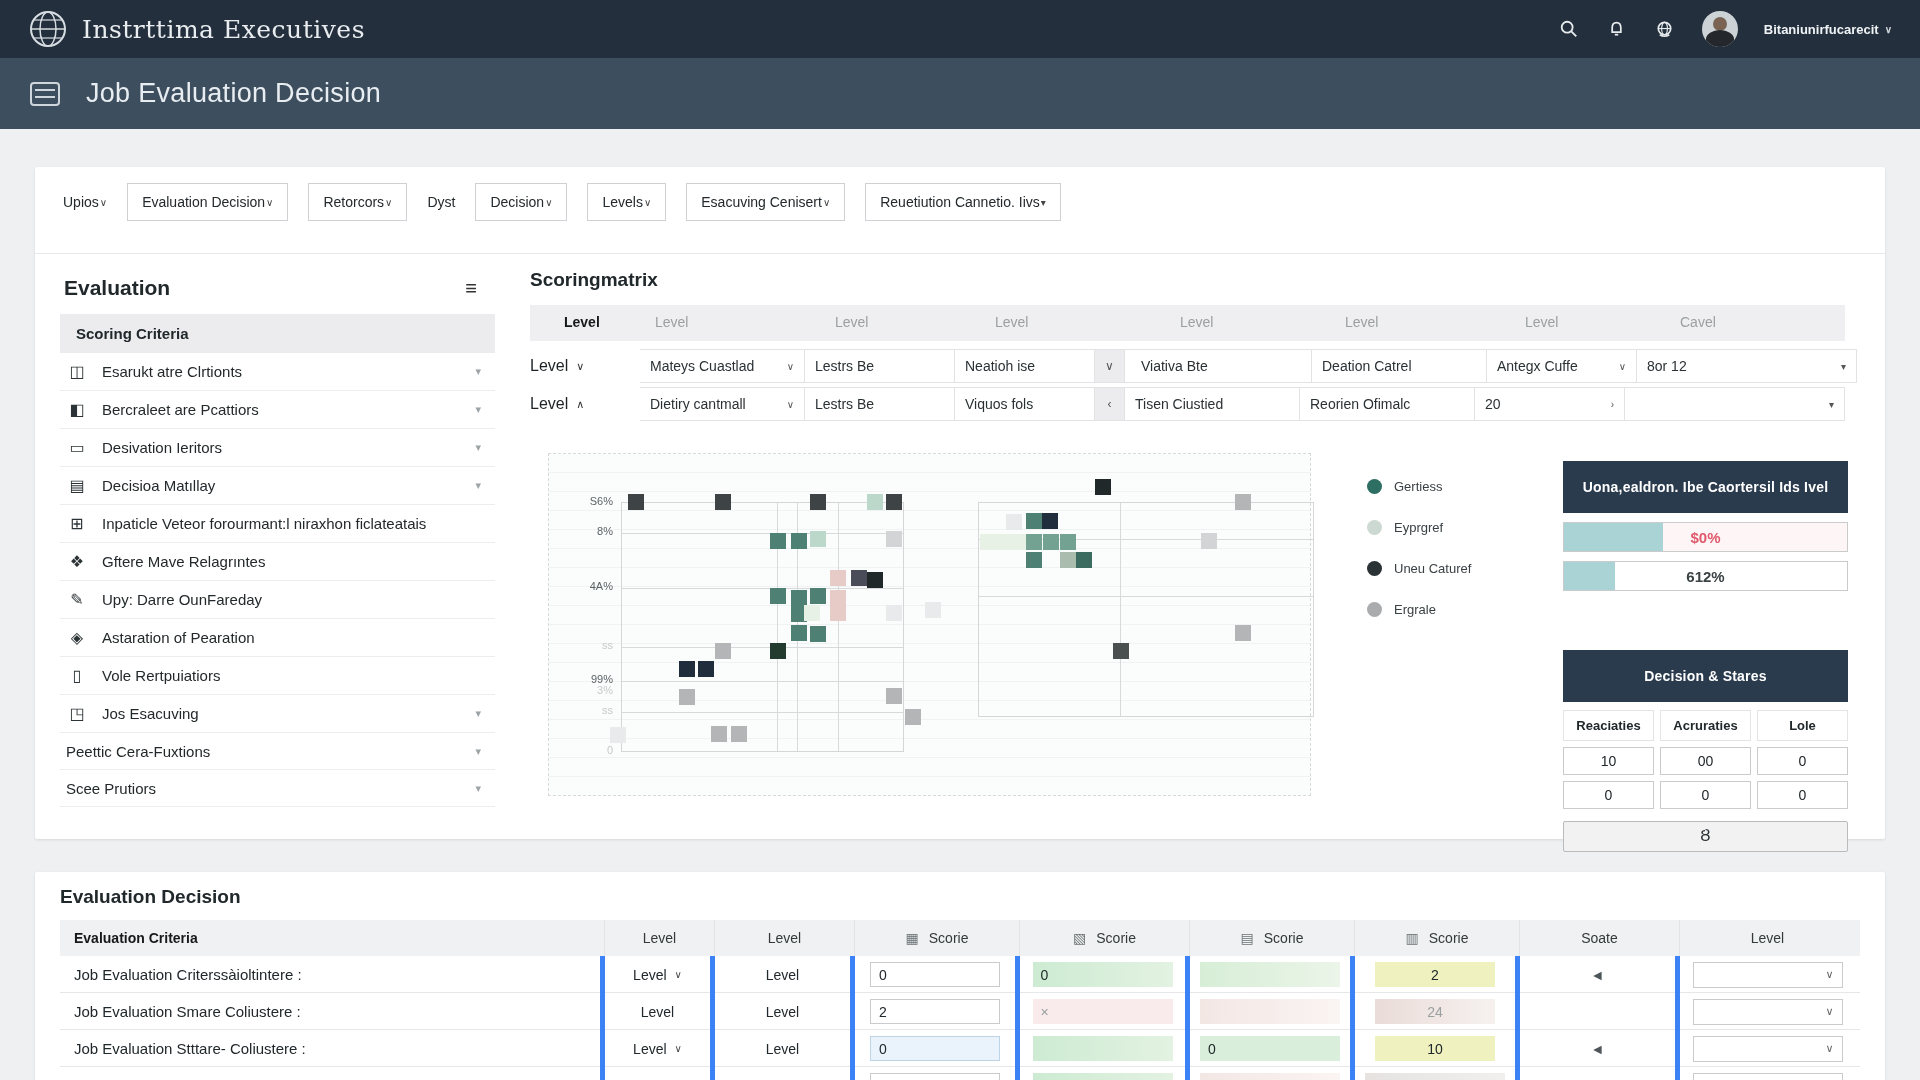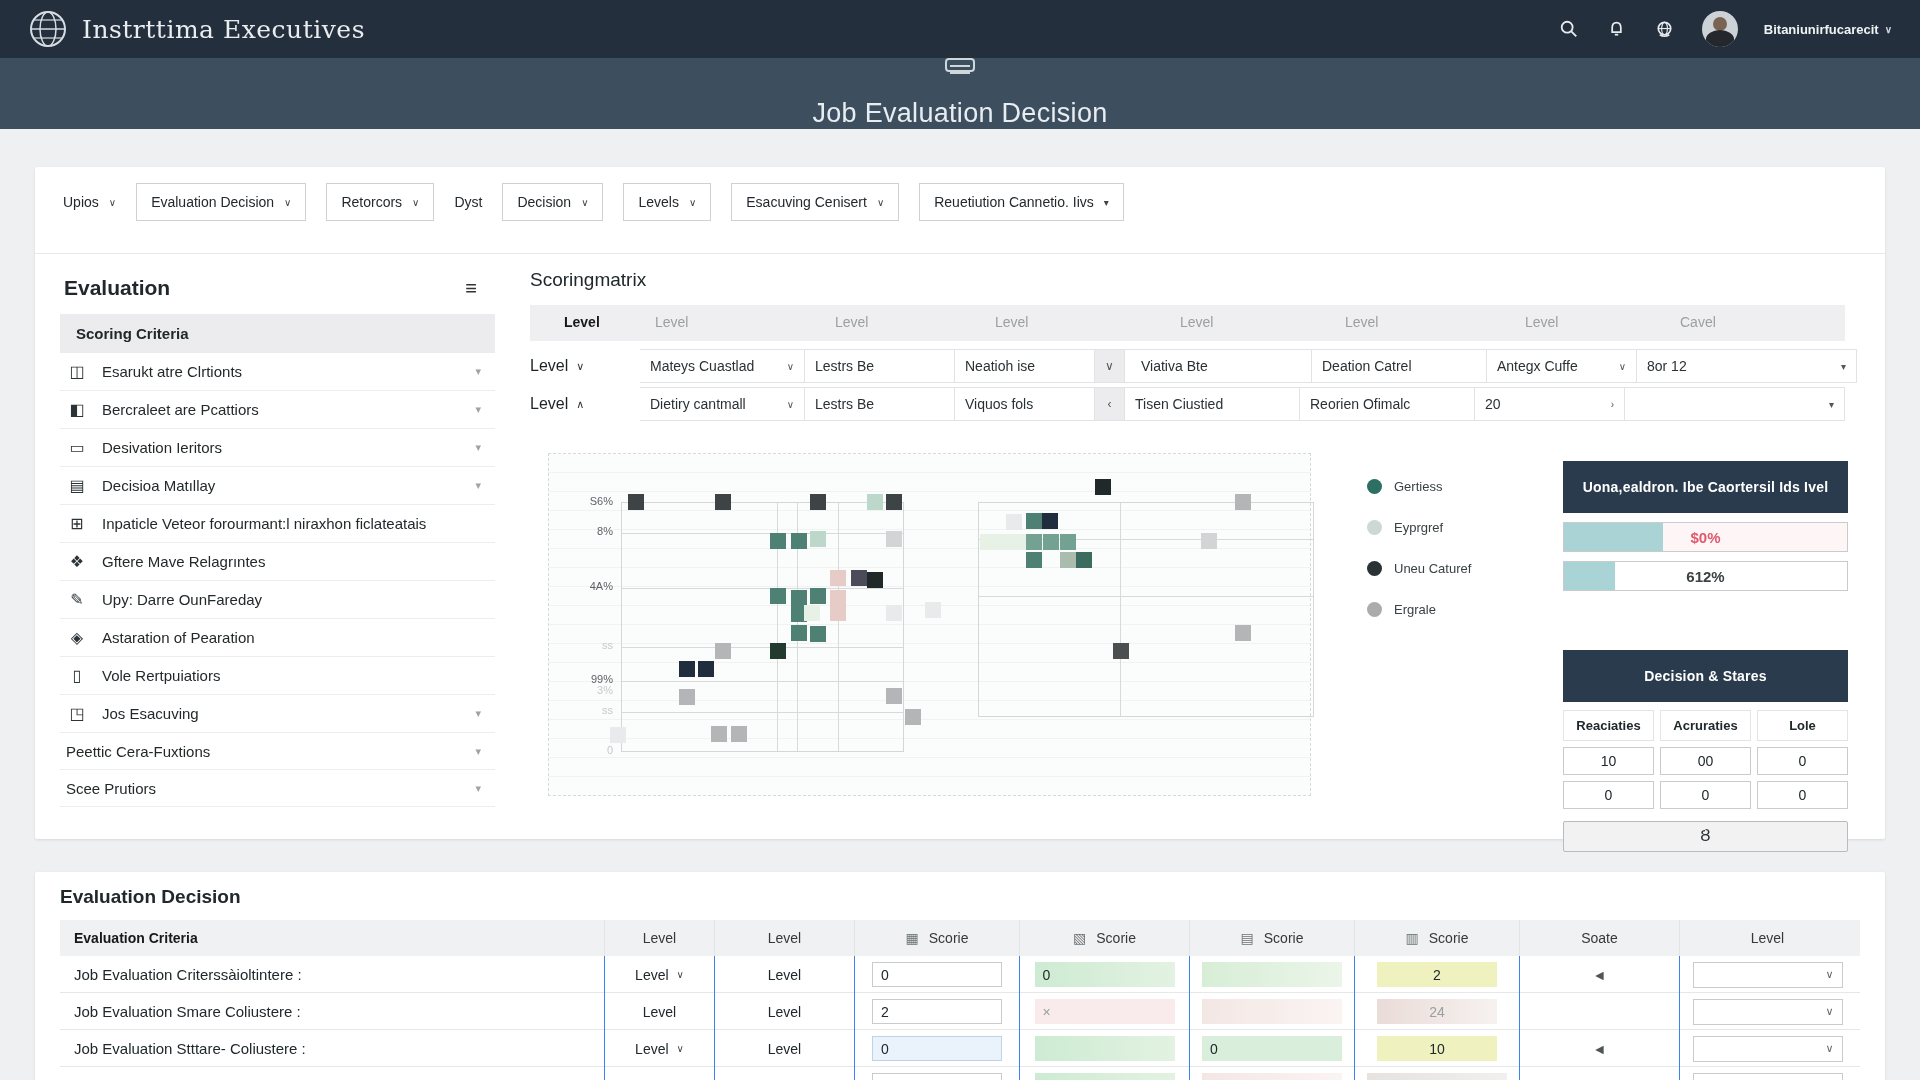--- a/index.html
+++ b/index.html
@@ -13,51 +13,51 @@
   .brand-name { font-family:"DejaVu Serif", serif; font-size:25px; color:#e9edf0; letter-spacing:.5px; }
   .top-right { margin-left:auto; display:flex; align-items:center; gap:26px; }
   .tb-icon { width:22px; height:22px; display:flex; align-items:center; justify-content:center; cursor:pointer; }
   .avatar { width:36px; height:36px; border-radius:50%; background:#cdd2d6; position:relative; overflow:hidden; }
   .avatar .head { position:absolute; left:11px; top:6px; width:14px; height:14px; border-radius:50%; background:#7a6353; }
   .avatar .body { position:absolute; left:4px; top:19px; width:28px; height:18px; border-radius:50% 50% 0 0; background:#24282c; }
   .user { color:#f0f3f5; font-size:13px; font-weight:bold; display:flex; align-items:center; gap:6px; }
   .user .chev { font-size:10px; color:#cfd5da; }
 
   
-  .subbar { height:71px; background:#3d4e5f; display:flex; align-items:center; padding:0 30px; gap:26px;flex-direction:column; }
+  .subbar { height:71px; background:#3d4e5f; display:flex; align-items:center; padding:0 30px; gap:26px; }
   .rows-icon { width:30px; height:24px; border:2px solid #cfd6dc; border-radius:4px; position:relative; }
   .rows-icon::before, .rows-icon::after { content:""; position:absolute; left:3px; right:3px; height:2px; background:#cfd6dc; }
   .rows-icon::before { top:5px; } .rows-icon::after { top:12px; }
   .page-title { font-size:27px; color:#e8edf1; font-weight:400; letter-spacing:.3px; }
 
   
   .card { background:#fff; margin:0 35px; box-shadow:0 1px 3px rgba(0,0,0,.10); border-radius:2px; }
   .card1 { position:relative; height:672px; margin-top:38px; }
   .card2 { position:relative; height:230px; margin-top:33px; padding:0 25px; }
 
   
   .toolbar { position:absolute; top:16px; left:28px; right:25px; display:flex; align-items:center; gap:20px; }
-  .tb-item { display:flex; align-items:center; gap:10px; font-size:14px; color:#23292c; cursor:pointer; white-space:nowrap; }
+  .tb-item { display:flex; align-items:center; gap:1px; font-size:14px; color:#23292c; cursor:pointer; white-space:nowrap; }
   .tb-item.box { border:1px solid #cfd1d4; padding:10px 14px; }
   .tb-item .chev { font-size:10px; color:#444; }
   .divider { position:absolute; top:86px; left:0; right:0; border-top:1px solid #e7e8ea; }
 
   
   .sidebar { position:absolute; left:25px; top:100px; width:435px;margin-top:9px; }
   .sb-head { display:flex; align-items:center; justify-content:space-between; padding:0 4px 14px 4px; }
   .sb-title { font-size:21px; font-weight:bold; }
   .menu-glyph { font-size:20px; color:#333; cursor:pointer; margin-right:14px; }
   .sb-sub { background:#ececee; font-weight:bold; font-size:15px; padding:11px 16px; }
   .sb-item { display:flex; align-items:center; gap:14px; padding:9px 6px; border-bottom:1px solid #eceded;
              font-size:15px; color:#23292b; cursor:pointer; min-height:37px; }
   .sb-item .ic { width:22px; text-align:center; font-size:16px; color:#2c3336; }
   .sb-item .chev { margin-left:auto; margin-right:8px; color:#9ea3a6; font-size:11px; }
 
   
-  .mx-title { position:absolute; left:495px; top:102px; font-size:19px; font-weight:normal; }
+  .mx-title { position:absolute; left:495px; top:102px; font-size:19px; font-weight:bold; }
   .mx-header { position:absolute; left:495px; top:138px; width:1315px; height:36px; background:#efeff1; }
   .mx-header span { position:absolute; top:9px; font-size:14px; color:#9b9fa2; }
   .mx-header span.bold { color:#15191b; font-weight:bold; }
   .mx-row { position:absolute; left:495px; height:34px; display:flex; align-items:stretch; }
   .mx-label { width:110px; display:flex; align-items:center; gap:8px; font-size:16px; color:#1d2326; cursor:pointer; }
   .mx-label .chev { font-size:11px; color:#333; }
   .mx-cell { border:1px solid #e1e3e5; border-left:none; background:#fff; display:flex; align-items:center;
              padding:0 10px; font-size:14px; color:#2a3134; position:relative; }
   .mx-cell:first-of-type { border-left:1px solid #e1e3e5; }
   .mx-cell .chev { margin-left:auto; font-size:10px; color:#555; }
@@ -99,21 +99,21 @@
 
   
   .bt-title { padding-top:14px; font-size:19px; font-weight:bold; }
   .bt-grid { display:grid; grid-template-columns:545px 110px 140px 165px 170px 165px 165px 160px 175px; align-items:center; }
   .bt-head { background:#f0f1f2; margin-top:12px; height:36px; }
   .bt-head .hc { font-size:14px; color:#33393c; display:flex; align-items:center; justify-content:center; gap:10px; height:36px; border-right:1px solid #e3e4e6; }
   .bt-head .hc:first-child { justify-content:flex-start; padding-left:14px; font-weight:bold; color:#15191b; }
   .bt-head .hc:last-child { border-right:none; }
   .hc .ic { font-size:14px; color:#6b7275; }
   .bt-row { height:37px; border-bottom:1px solid #e6e7e8; }
-  .bt-row > div { height:37px; display:flex; align-items:center; justify-content:center; border-right:1px solid #3b82f6; font-size:14px; }
+  .bt-row > div { height:37px; display:flex; align-items:center; justify-content:center; border-right:5px solid #3b82f6; font-size:14px; }
   .bt-row > div:first-child { justify-content:flex-start; padding-left:14px; font-size:15px; }
   .bt-row > div:last-child { border-right:none; }
   .lvl-chev { font-size:10px; color:#444; margin-left:8px; }
   .score-input { width:130px; height:25px; border:1px solid #c9cbcd; background:#fff; font-size:14px; padding-left:8px;
                  display:flex; align-items:center; }
   .score-input.hl { background:#eaf3fb; border-color:#bcd4e6; }
   .ccell { width:140px; height:25px; display:flex; align-items:center; padding-left:8px; font-size:14px; }
   .ccell.centered { justify-content:center; padding-left:0; width:120px; }
   .soate-arrow { font-size:9px; color:#4e5558; }
   .row-select { width:150px; height:26px; border:1px solid #c9cbcd; background:#fff; display:flex; align-items:center;

